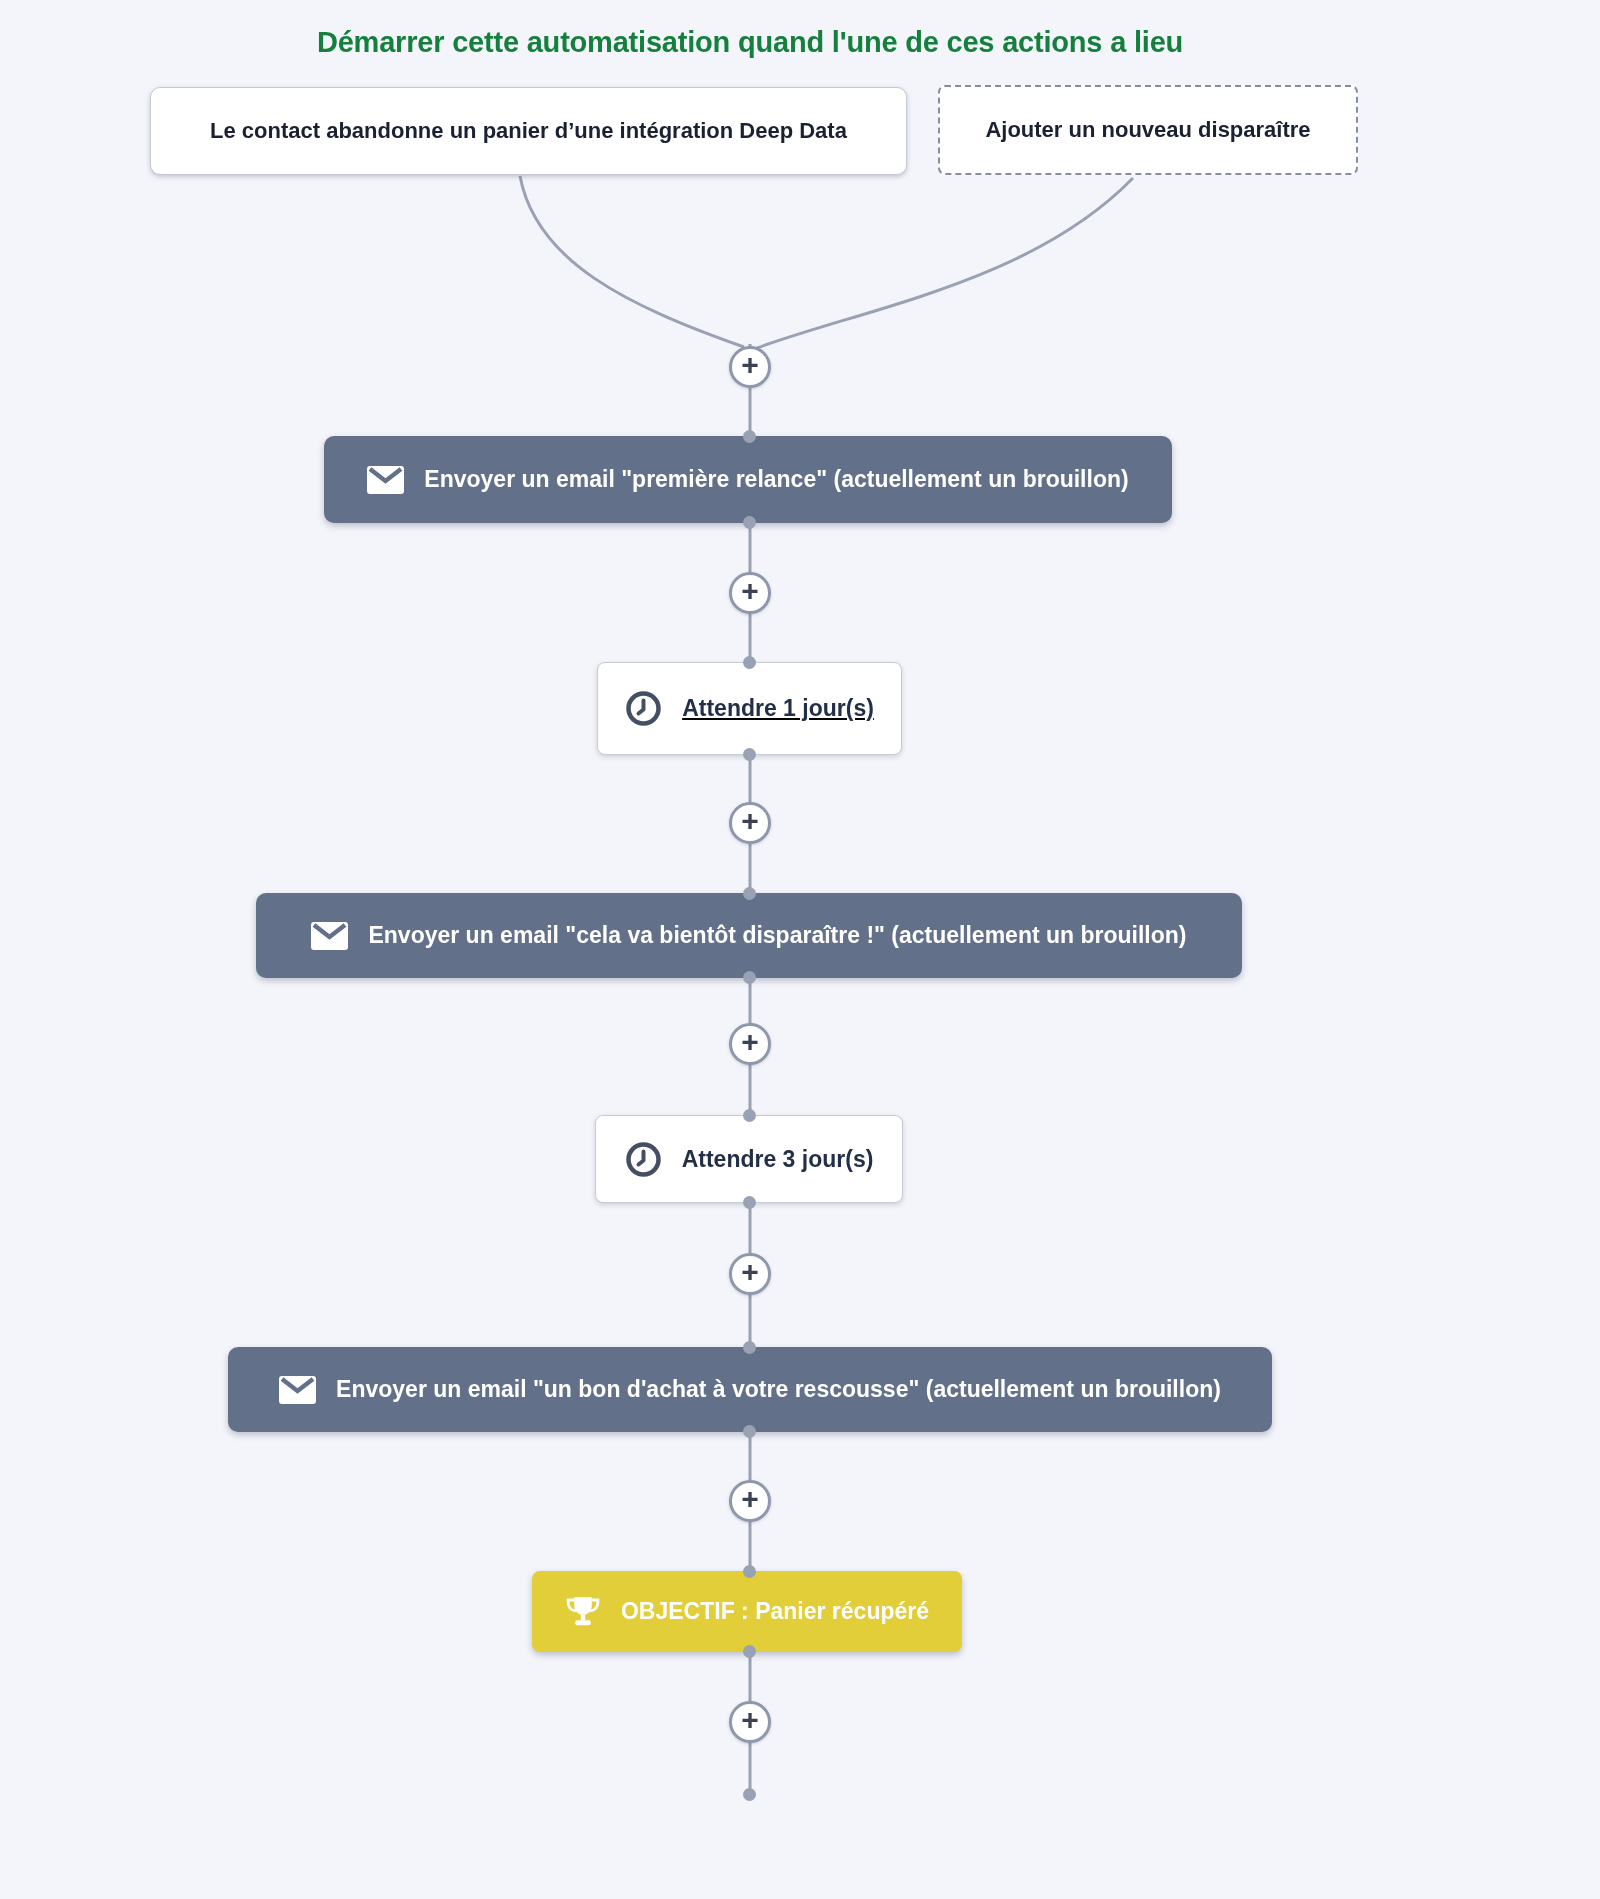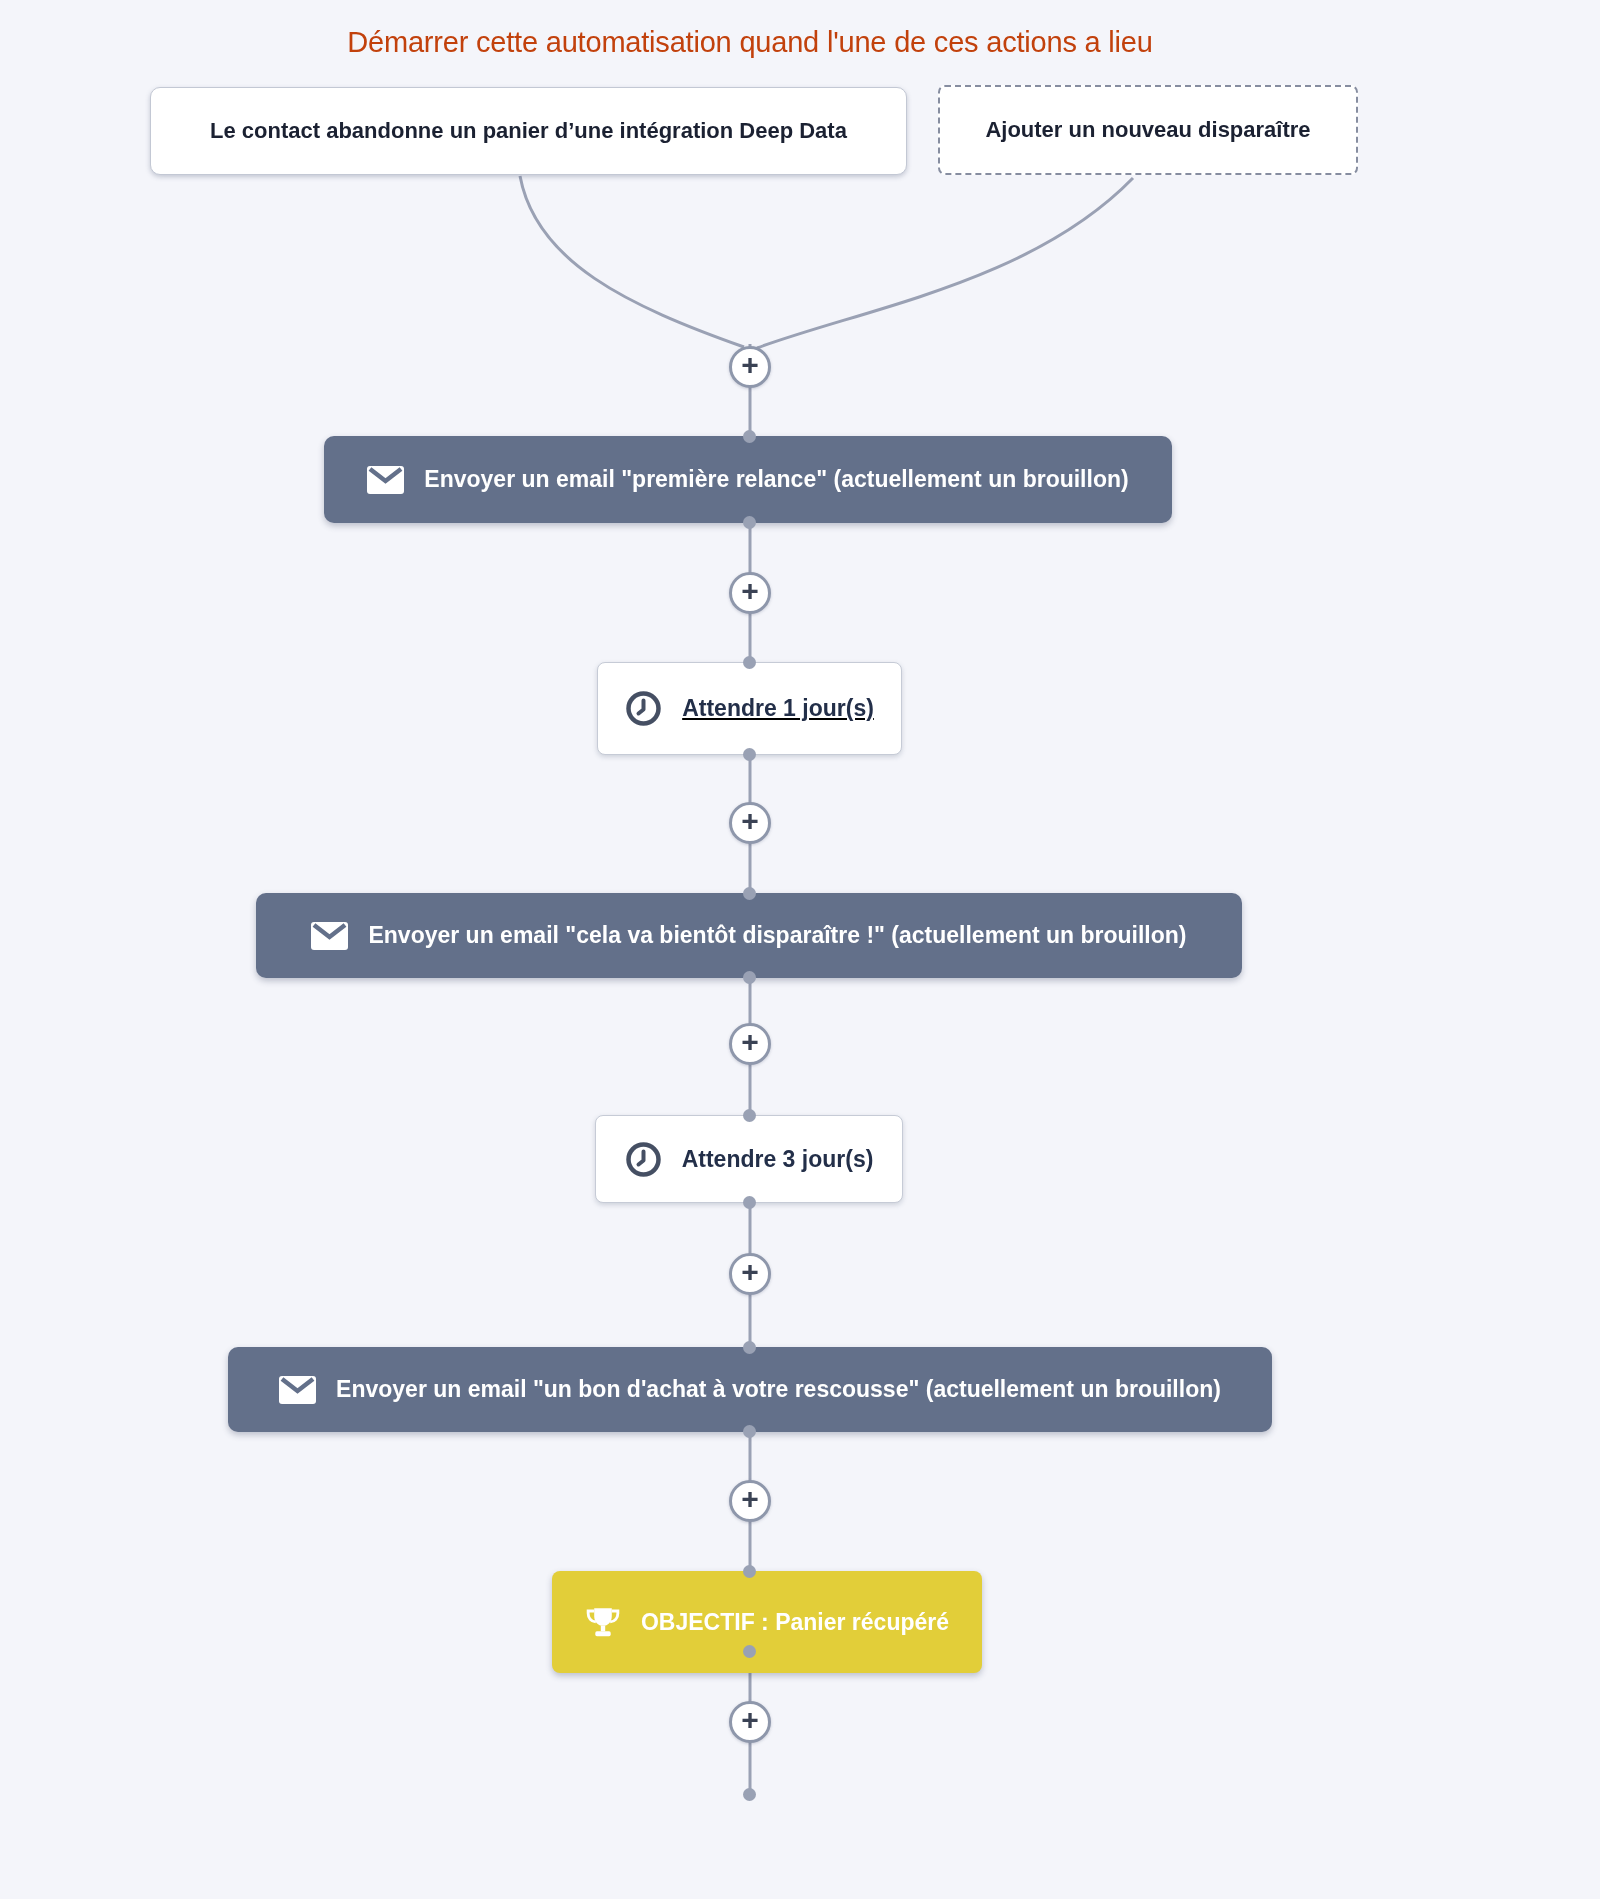--- a/index.html
+++ b/index.html
@@ -8,21 +8,21 @@
     font-family:"Liberation Sans", sans-serif;
     background:#f4f5fa;
     position:relative;
     overflow:hidden;
   }
   .canvas { position:absolute; left:0; top:0; width:1600px; height:1899px; }
   svg.wires { position:absolute; left:0; top:0; z-index:0; }
 
   .page-title {
     position:absolute; left:0; top:26px; width:1500px;
-    text-align:center; font-size:29px; font-weight:normal; color:#c2410c;
+    text-align:center; font-size:29px; font-weight:bold; color:#15803d;
     letter-spacing:-0.2px; z-index:1;
   }
 
   .trigger-box {
     position:absolute; z-index:1;
     background:#ffffff; border-radius:10px;
     display:flex; align-items:center; justify-content:center;
     font-size:22px; font-weight:bold; color:#1b2132; text-align:center;
     cursor:pointer;
   }
@@ -53,21 +53,21 @@
   .node-goal { background:#e2ce39; border-radius:8px; }
   .node-goal .label { color:#ffffff; }
   .node-end { background:#e9477e; }
   .node-end .label { color:#ffffff; }
 
   #node-email-1 { left:324px; top:436px; width:848px; height:87px; }
   #node-wait-1  { left:597px; top:662px; width:305px; height:93px;text-decoration:underline; }
   #node-email-2 { left:256px; top:893px; width:986px; height:85px; }
   #node-wait-2  { left:595px; top:1115px; width:308px; height:88px; }
   #node-email-3 { left:228px; top:1347px; width:1044px; height:85px; }
-  #node-goal-1  { left:552px; top:1571px; width:430px; height:102px; }
+  #node-goal-1  { left:532px; top:1571px; width:430px; height:81px; }
   #node-end-1   { left:517px; top:1794px; width:465px; height:91px; }
 
   .icon { display:flex; align-items:center; }
 
   .add-step {
     position:absolute; z-index:2;
     width:42px; height:42px; border-radius:50%;
     background:#ffffff; border:3px solid #8e97ab;
     display:flex; align-items:center; justify-content:center;
     font-size:30px; font-weight:bold; color:#3a4254;

